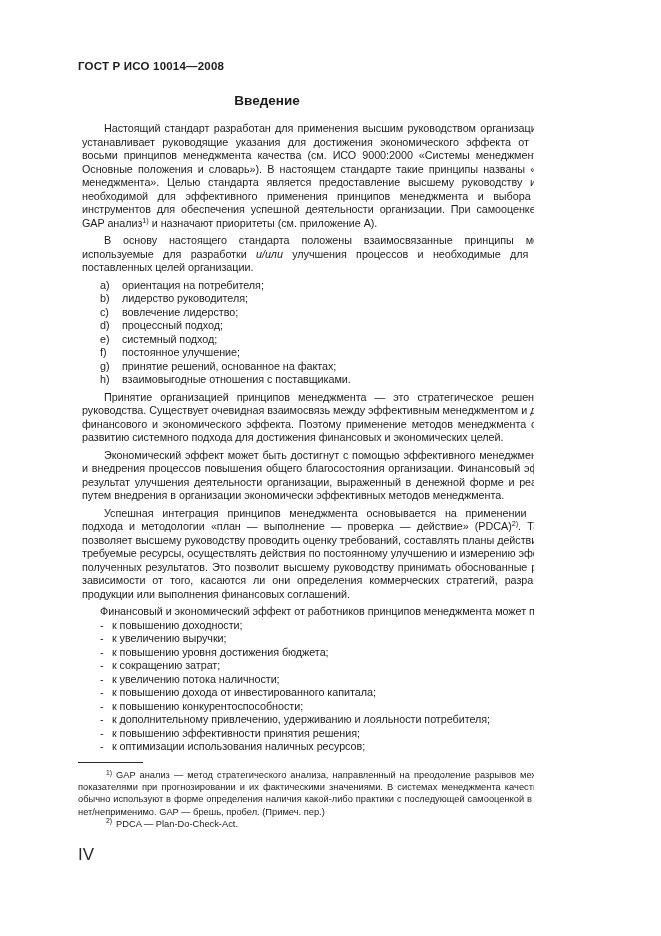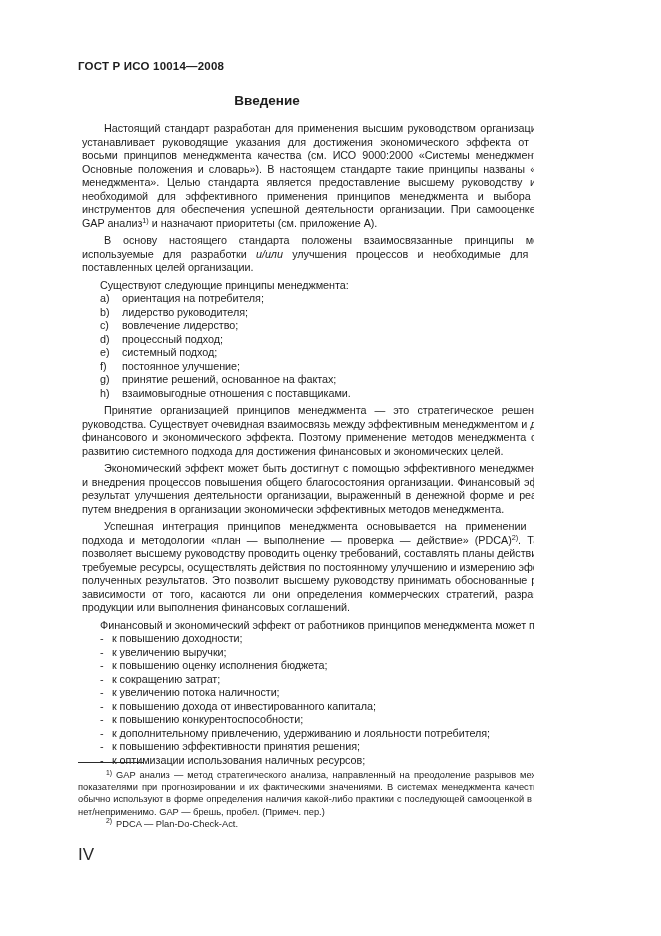--- a/index.html
+++ b/index.html
@@ -86,21 +86,20 @@
   <div class="doc-code">ГОСТ Р ИСО 10014—2008</div>
 
   <h1 class="doc-title">Введение</h1>
 
   <div class="content">
 
     <p class="para"><span>Настоящий стандарт разработан для применения высшим руководством организации. Стандарт устанавливает руководящие указания для достижения экономического эффекта от применения восьми принципов менеджмента качества (см. ИСО 9000:2000 «Системы менеджмента качества. Основные положения и словарь»). В настоящем стандарте такие принципы названы «принципами менеджмента». Целью стандарта является предоставление высшему руководству информации, необходимой для эффективного применения принципов менеджмента и выбора методов и инструментов для обеспечения успешной деятельности организации. При самооценке применяют GAP анализ</span><sup class="fnref">1)</sup><span> и назначают приоритеты (см. приложение А).</span></p>
 
     <p class="para"><span>В основу настоящего стандарта положены взаимосвязанные принципы менеджмента, используемые для разработки </span><span class="ital">и/или</span><span> улучшения процессов и необходимые для достижения поставленных целей организации.</span></p>
 
-    <p class="lead">Существуют следующие принципы менеджмента:</p>
 
     <div>
       <div class="letter-item"><span class="marker">a)</span><span>ориентация на потребителя;</span></div>
       <div class="letter-item"><span class="marker">b)</span><span>лидерство руководителя;</span></div>
       <div class="letter-item"><span class="marker">c)</span><span>вовлечение лидерство;</span></div>
       <div class="letter-item"><span class="marker">d)</span><span>процессный подход;</span></div>
       <div class="letter-item"><span class="marker">e)</span><span>системный подход;</span></div>
       <div class="letter-item"><span class="marker">f)</span><span>постоянное улучшение;</span></div>
       <div class="letter-item"><span class="marker">g)</span><span>принятие решений, основанное на фактах;</span></div>
       <div class="letter-item"><span class="marker">h)</span><span>взаимовыгодные отношения с поставщиками.</span></div>
@@ -110,21 +109,21 @@
 
     <p class="para">Экономический эффект может быть достигнут с помощью эффективного менеджмента ресурсов и внедрения процессов повышения общего благосостояния организации. Финансовый эффект — это результат улучшения деятельности организации, выраженный в денежной форме и реализованный путем внедрения в организации экономически эффективных методов менеджмента.</p>
 
     <p class="para"><span>Успешная интеграция принципов менеджмента основывается на применении процессного подхода и методологии «план — выполнение — проверка — действие» (PDCA)</span><sup class="fnref">2)</sup><span>. Такой подход позволяет высшему руководству проводить оценку требований, составлять планы действий, выделять требуемые ресурсы, осуществлять действия по постоянному улучшению и измерению эффективности полученных результатов. Это позволит высшему руководству принимать обоснованные решения вне зависимости от того, касаются ли они определения коммерческих стратегий, разработки новой продукции или выполнения финансовых соглашений.</span></p>
 
     <p class="lead">Финансовый и экономический эффект от работников принципов менеджмента может привести:</p>
 
     <div>
       <div class="dash-item"><span class="marker">-</span><span>к повышению доходности;</span></div>
       <div class="dash-item"><span class="marker">-</span><span>к увеличению выручки;</span></div>
-      <div class="dash-item"><span class="marker">-</span><span>к повышению оценку исполнения бюджета;</span></div>
+      <div class="dash-item"><span class="marker">-</span><span>к повышению уровня достижения бюджета;</span></div>
       <div class="dash-item"><span class="marker">-</span><span>к сокращению затрат;</span></div>
       <div class="dash-item"><span class="marker">-</span><span>к увеличению потока наличности;</span></div>
       <div class="dash-item"><span class="marker">-</span><span>к повышению дохода от инвестированного капитала;</span></div>
       <div class="dash-item"><span class="marker">-</span><span>к повышению конкурентоспособности;</span></div>
       <div class="dash-item"><span class="marker">-</span><span>к дополнительному привлечению, удерживанию и лояльности потребителя;</span></div>
       <div class="dash-item"><span class="marker">-</span><span>к повышению эффективности принятия решения;</span></div>
       <div class="dash-item"><span class="marker">-</span><span>к оптимизации использования наличных ресурсов;</span></div>
     </div>
 
   </div>

